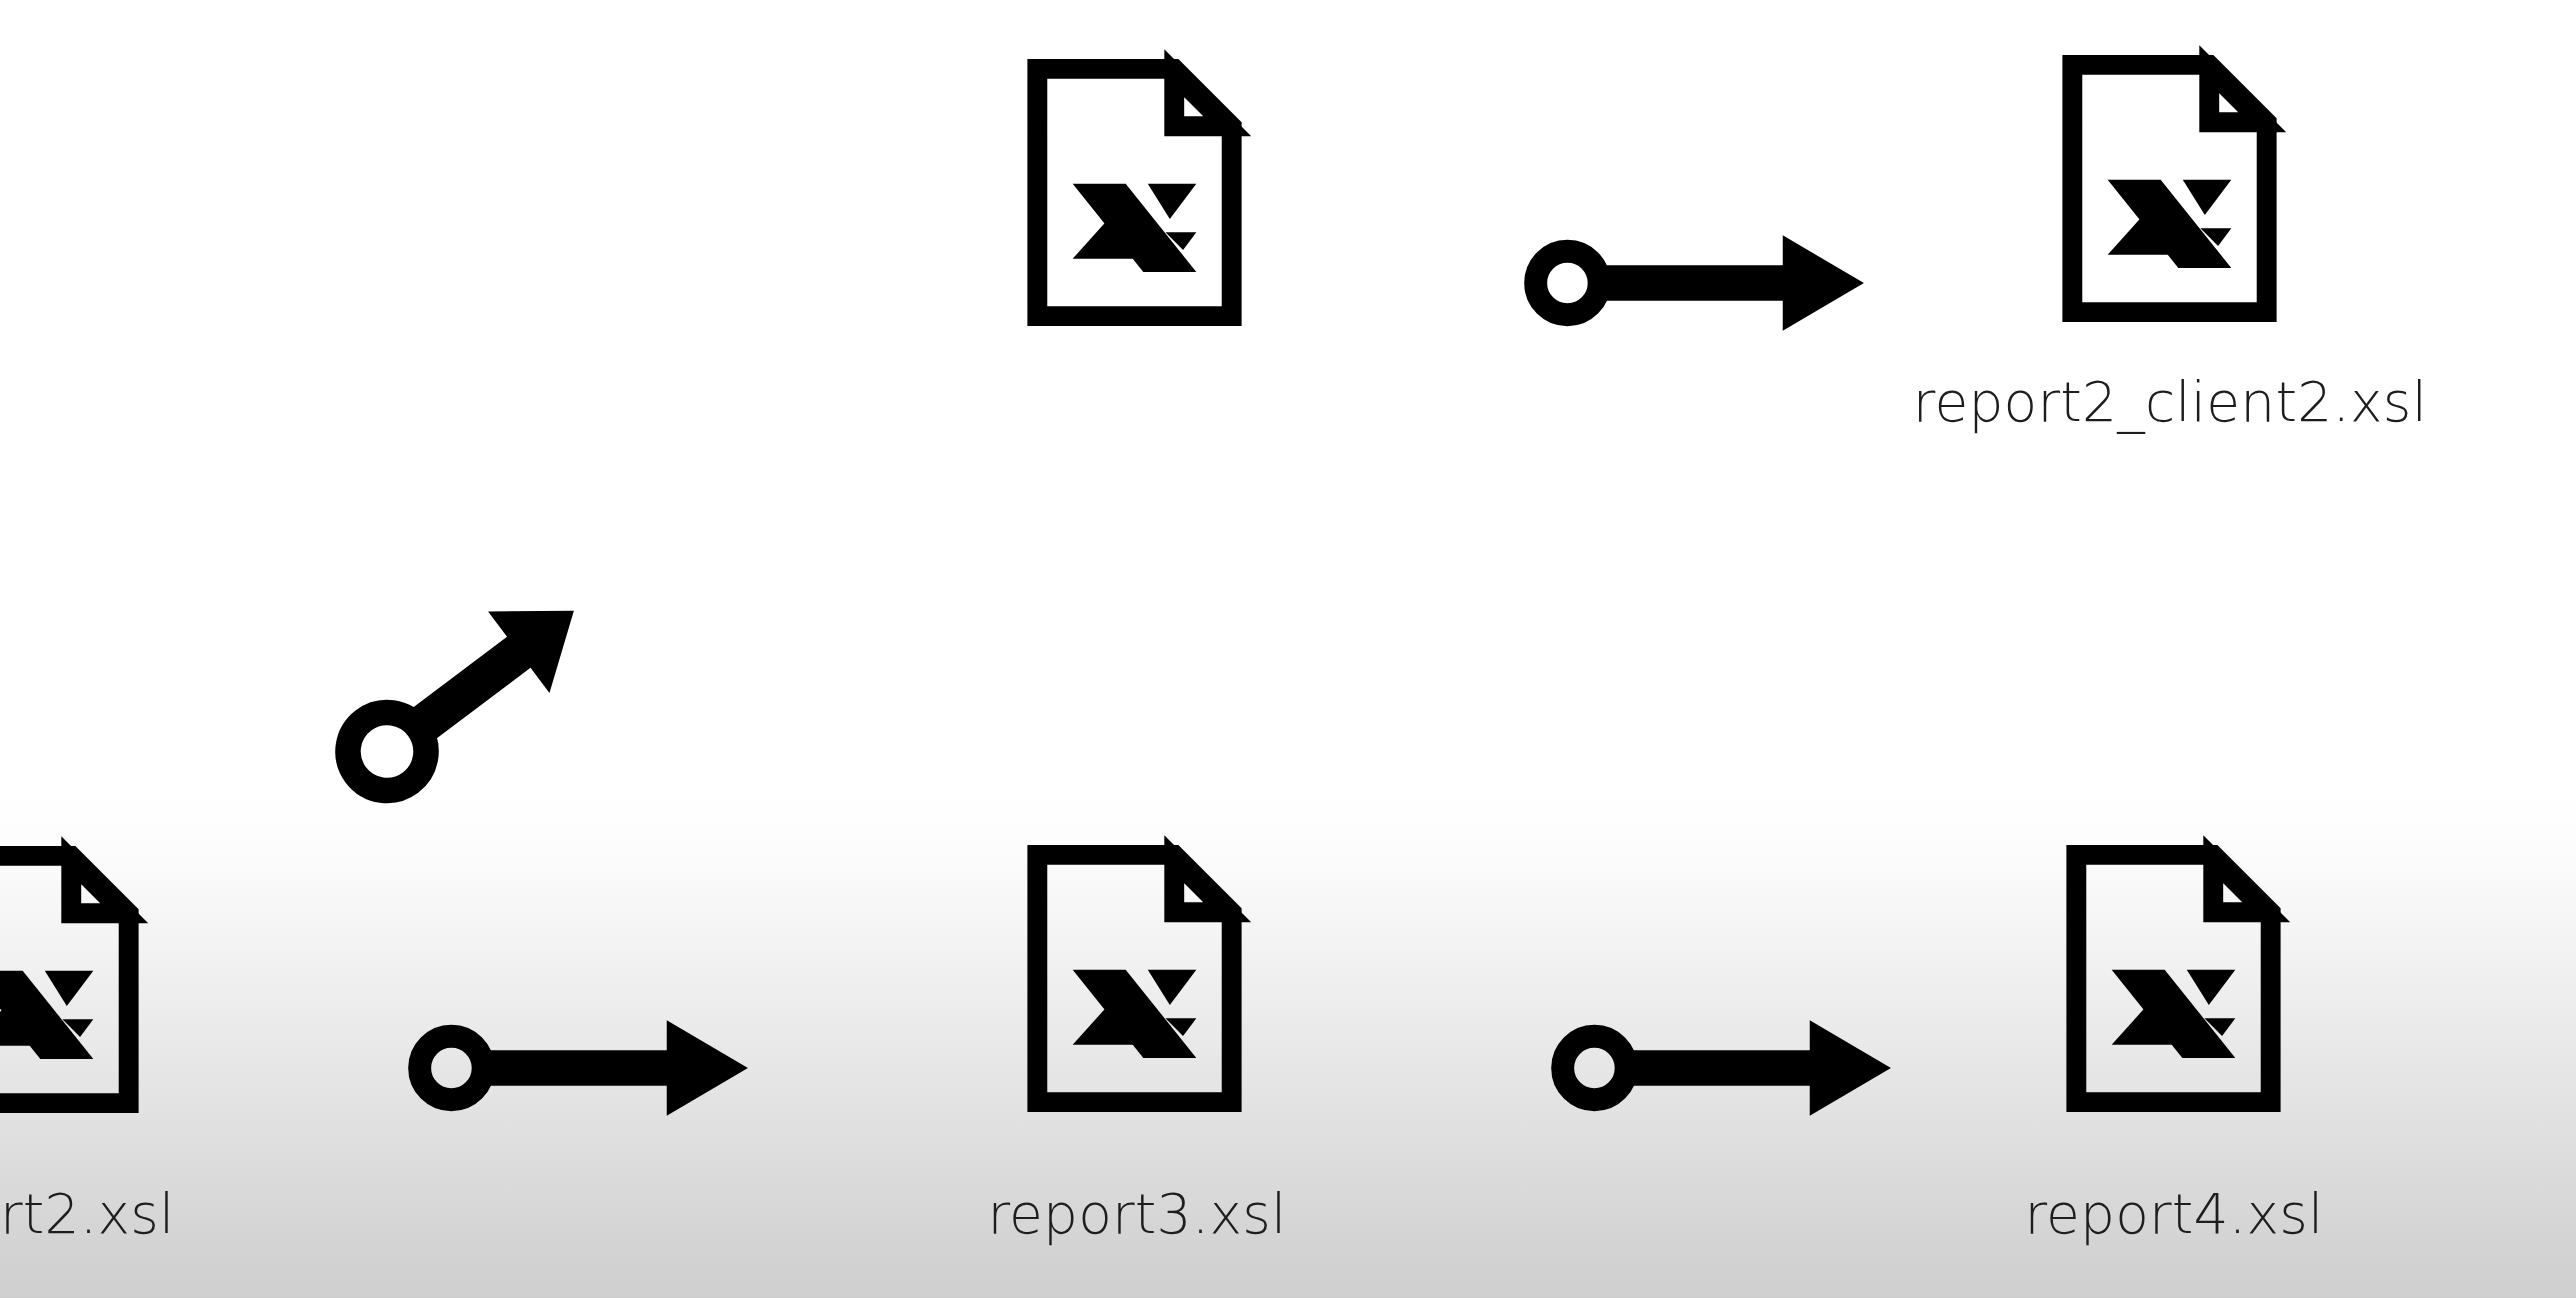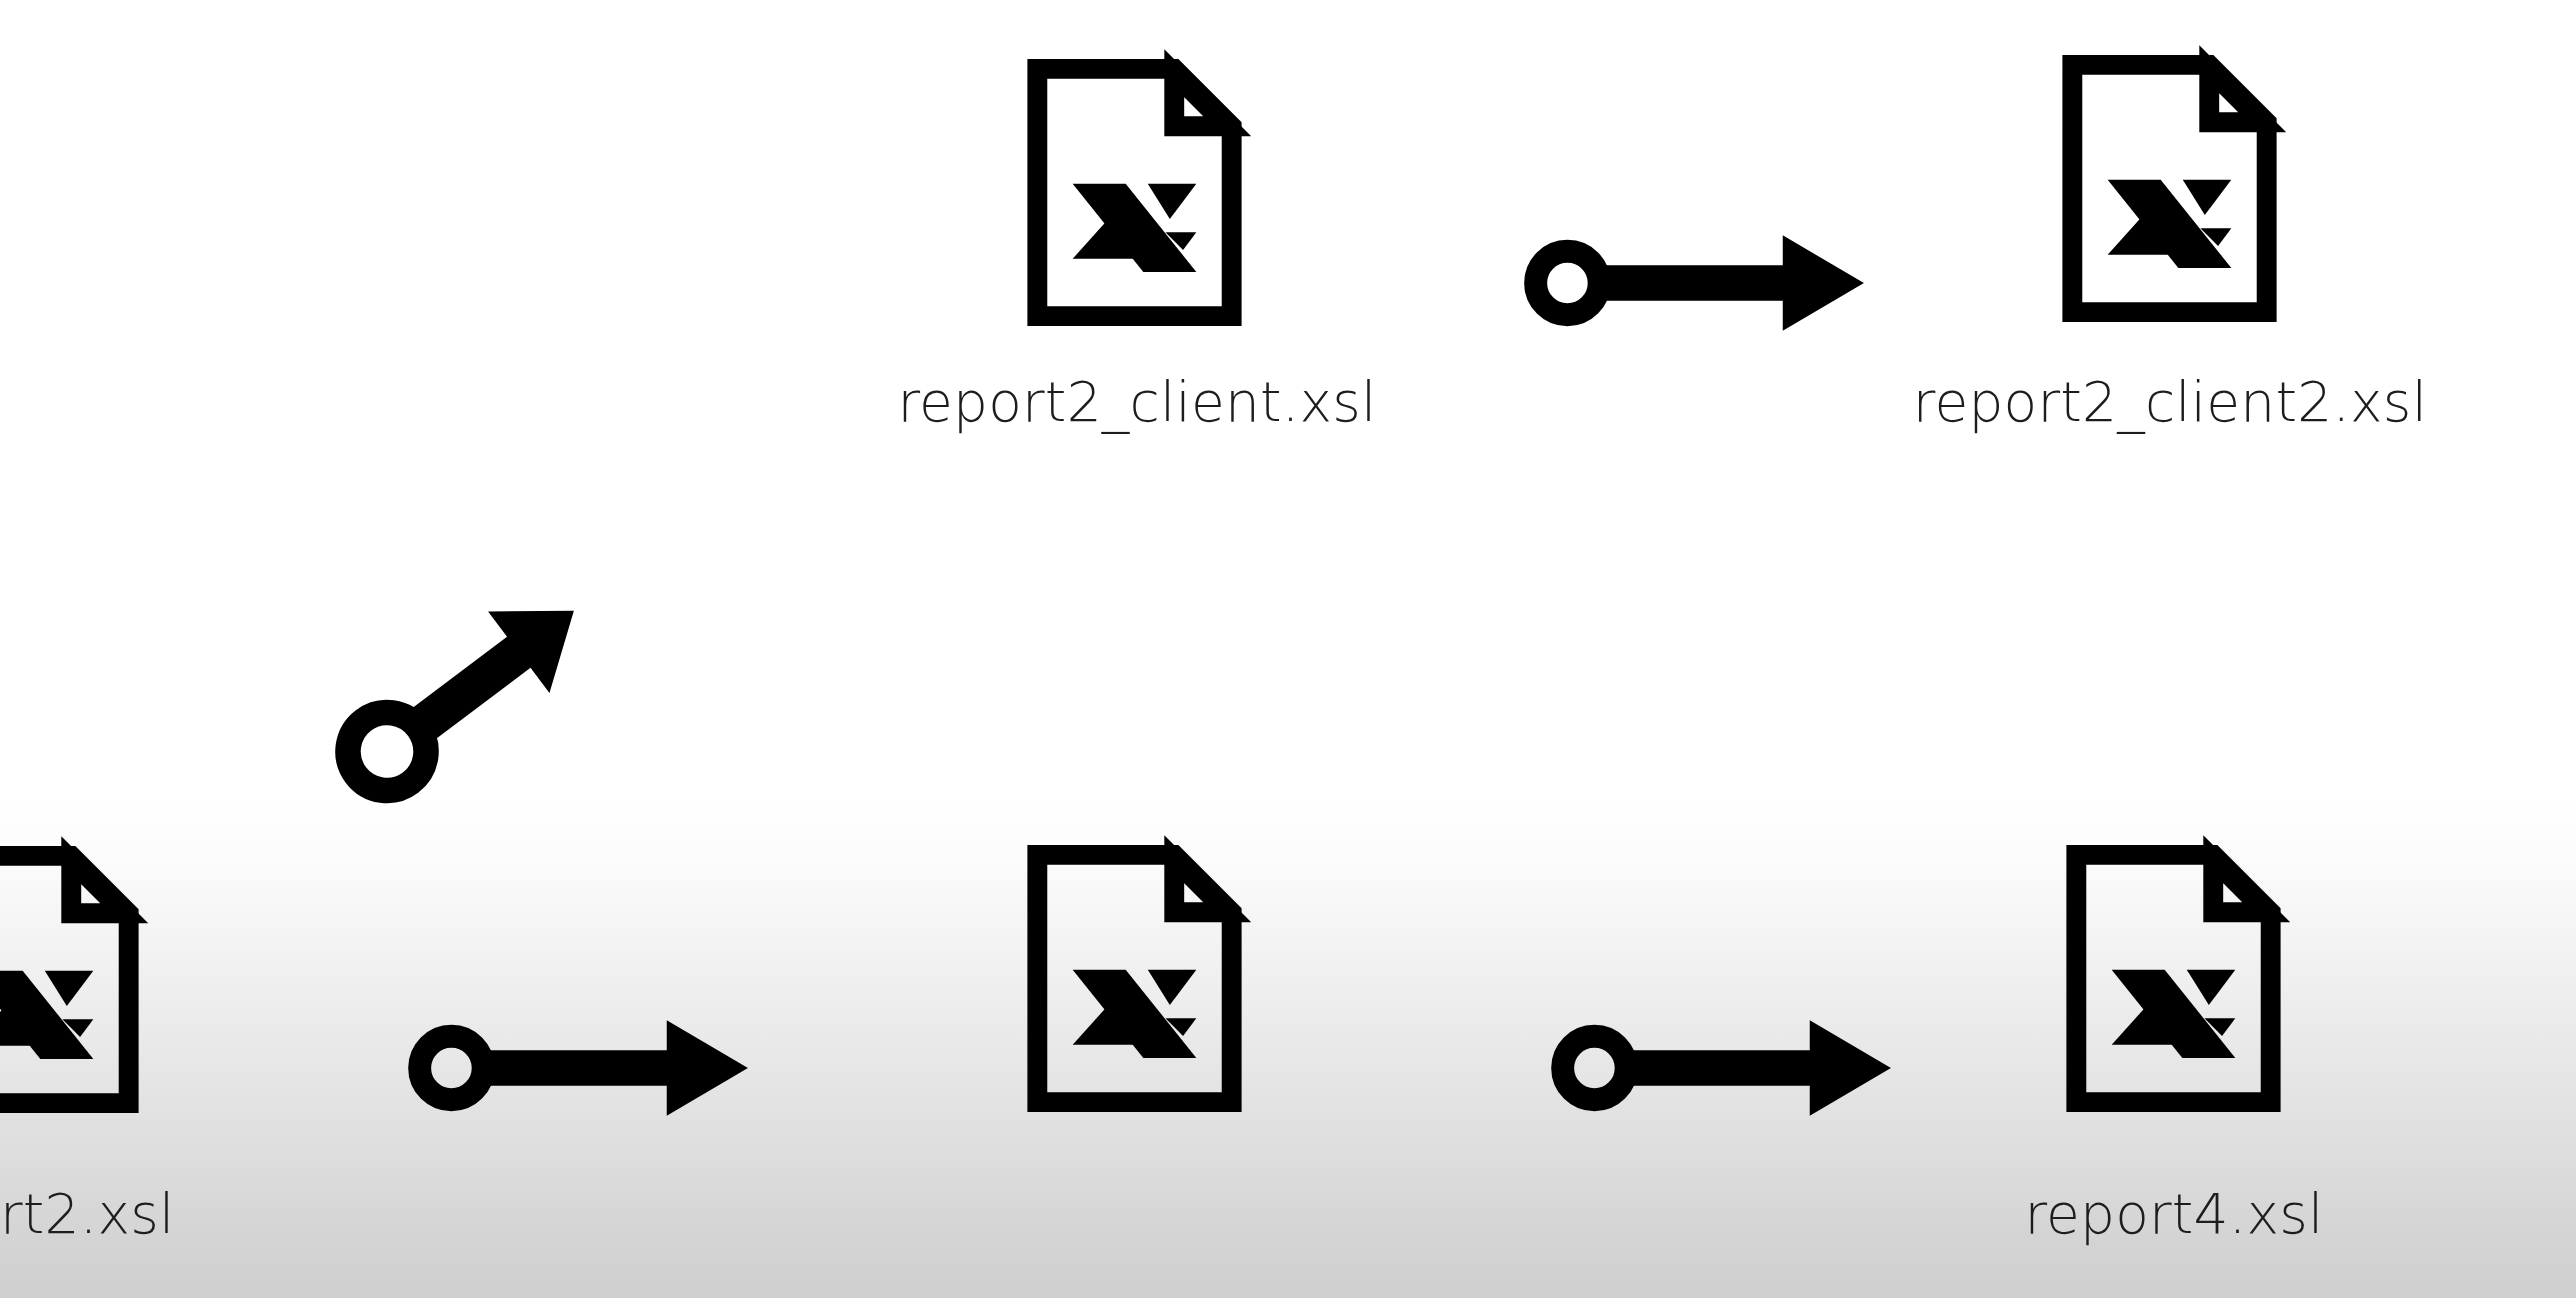--- a/index.html
+++ b/index.html
@@ -86,21 +86,20 @@
         <path d="M6 4 H68 L94 30 V116 H6 Z" fill="none" stroke="#000000" stroke-width="9"></path>
         <path d="M68 6 V30 H92 Z" fill="none" stroke="#000000" stroke-width="9" stroke-linejoin="miter"></path>
         <g fill="#000000">
           <path d="M22 56 H46 L78 96 H54 Z"></path>
           <path d="M22 90 L40 70 L58 90 Z"></path>
           <path d="M56 56 H78 L66 72 Z"></path>
           <path d="M64 78 H78 L72 86 Z"></path>
         </g>
       </svg>
     </div>
-    <div class="node-label center" style="left: 1137px; top: 375px; font-size: 55px; color: rgb(29, 29, 29);">report2_client.xsl</div>
   </div>
 
   <div class="node" style="left: 0px; top: 0px; width: 2420px; height: 1299px; pointer-events: none;">
     <div class="node-icon" style="left: 2059px; top: 56px; width: 221px; height: 265px; pointer-events: auto;">
       <svg viewBox="0 0 100 120" xmlns="http://www.w3.org/2000/svg" aria-hidden="true" width="221" height="265">
         <path d="M6 4 H68 L94 30 V116 H6 Z" fill="none" stroke="#000000" stroke-width="9"></path>
         <path d="M68 6 V30 H92 Z" fill="none" stroke="#000000" stroke-width="9" stroke-linejoin="miter"></path>
         <g fill="#000000">
           <path d="M22 56 H46 L78 96 H54 Z"></path>
           <path d="M22 90 L40 70 L58 90 Z"></path>
@@ -118,20 +117,21 @@
         <path d="M6 4 H68 L94 30 V116 H6 Z" fill="none" stroke="#000000" stroke-width="9"></path>
         <path d="M68 6 V30 H92 Z" fill="none" stroke="#000000" stroke-width="9" stroke-linejoin="miter"></path>
         <g fill="#000000">
           <path d="M22 56 H46 L78 96 H54 Z"></path>
           <path d="M22 90 L40 70 L58 90 Z"></path>
           <path d="M56 56 H78 L66 72 Z"></path>
           <path d="M64 78 H78 L72 86 Z"></path>
         </g>
       </svg>
     </div>
+    <div class="node-label center" style="left: 1137px; top: 1187px; font-size: 55px; color: rgb(29, 29, 29);">report3.xsl</div>
   </div>
 
   <div class="node" style="left: 4px; top: 0px; width: 2576px; height: 1251px; pointer-events: none; padding-left: 20px;">
     <div class="node-icon" style="left: 2059px; top: 846px; width: 221px; height: 265px; pointer-events: auto;">
       <svg viewBox="0 0 100 120" xmlns="http://www.w3.org/2000/svg" aria-hidden="true" width="221" height="265">
         <path d="M6 4 H68 L94 30 V116 H6 Z" fill="none" stroke="#000000" stroke-width="9"></path>
         <path d="M68 6 V30 H92 Z" fill="none" stroke="#000000" stroke-width="9" stroke-linejoin="miter"></path>
         <g fill="#000000">
           <path d="M22 56 H46 L78 96 H54 Z"></path>
           <path d="M22 90 L40 70 L58 90 Z"></path>

